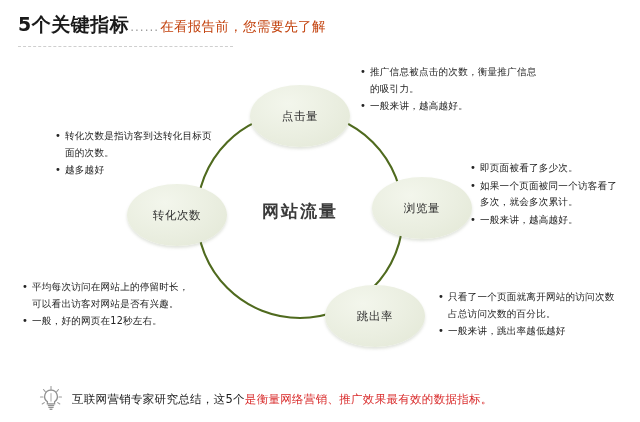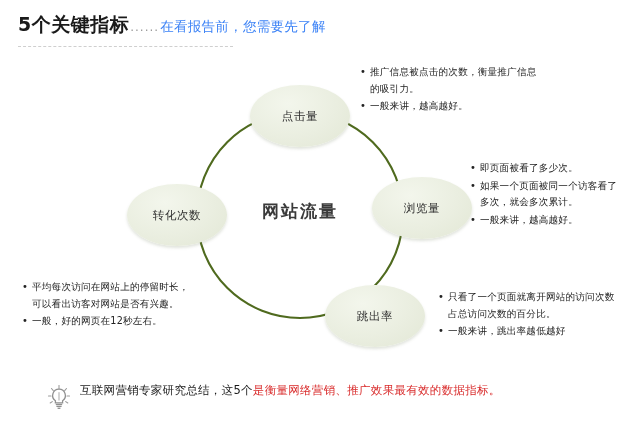--- a/index.html
+++ b/index.html
@@ -10,21 +10,21 @@
     overflow:hidden;position:relative;
     color:#231f20;
   }
   #stage{position:absolute;left:0;top:0;width:640px;height:328px;}
 
   
   .title-row{position:absolute;left:18px;top:12px;width:600px;height:26px;
     display:flex;align-items:baseline;white-space:nowrap;}
   .title-main{font-size:19px;font-weight:bold;letter-spacing:.5px;color:#1a1a1a;}
   .title-dots{font-size:12px;color:#9b9b9b;letter-spacing:1px;margin:0 1px;}
-  .title-sub{font-size:13.5px;color:#3b82f6;letter-spacing:.3px;}
+  .title-sub{font-size:13.5px;color:#c2410c;letter-spacing:.3px;}
   .title-rule{position:absolute;left:18px;top:46px;width:215px;height:0;
     border-top:1px dashed #cfcfcf;}
 
   
   .ring{position:absolute;left:195px;top:110px;width:210px;height:210px;}
   .center-label{position:absolute;left:232px;top:200px;width:136px;
     text-align:center;font-size:17px;color:#3a3a3a;letter-spacing:2px;font-weight:bold;}
 
   .node{position:absolute;width:100px;height:62px;border-radius:50%;
     background:radial-gradient(ellipse at 38% 30%, #f3f6ec 0%, #eaeee0 55%, #e2e7d5 100%);
@@ -45,22 +45,22 @@
   .note li::before{content:"•";position:absolute;left:0;top:-1px;
     font-size:10px;color:#222;line-height:17px;}
 
   .note.click{left:360px;top:64px;width:180px;}
   .note.views{left:470px;top:160px;width:150px;}
   .note.bounce{left:438px;top:289px;width:182px;}
   .note.dur{left:22px;top:279px;width:168px;}
   .note.conv{left:55px;top:128px;width:160px;}
 
   
-  .footer{position:absolute;left:44px;top:383px;width:580px;height:32px;
-    display:flex;align-items:flex-start;}
+  .footer{position:absolute;left:36px;top:383px;width:580px;height:32px;
+    display:flex;align-items:center;}
   .bulb{width:30px;height:30px;flex:0 0 30px;margin-right:6px;opacity:.85;}
   .footer-text{font-size:11.5px;letter-spacing:.3px;color:#1a1a1a;white-space:nowrap;}
   .footer-text .hl{color:#d92b2b;}
 </style>
 </head>
 <body>
 
 <div id="stage">
 
   <div class="title-row">
@@ -111,20 +111,26 @@
     </ul>
   </div>
 
   <div class="note dur">
     <ul>
       <li>平均每次访问在网站上的停留时长，可以看出访客对网站是否有兴趣。</li>
       <li>一般，好的网页在12秒左右。</li>
     </ul>
   </div>
 
+  <div class="note conv">
+    <ul>
+      <li>转化次数是指访客到达转化目标页面的次数。</li>
+      <li>越多越好</li>
+    </ul>
+  </div>
 
   <div class="footer">
     <svg class="bulb" viewBox="0 0 30 30">
       <g stroke="#8a8a8a" stroke-width="1.1" stroke-linecap="round" fill="none">
         <line x1="15" y1="2.5" x2="15" y2="5.5"></line>
         <line x1="7.5" y1="5.5" x2="9.3" y2="7.6"></line>
         <line x1="22.5" y1="5.5" x2="20.7" y2="7.6"></line>
         <line x1="4.5" y1="13" x2="7" y2="13"></line>
         <line x1="25.5" y1="13" x2="23" y2="13"></line>
         <line x1="6.2" y1="20" x2="8.3" y2="18.6"></line>

